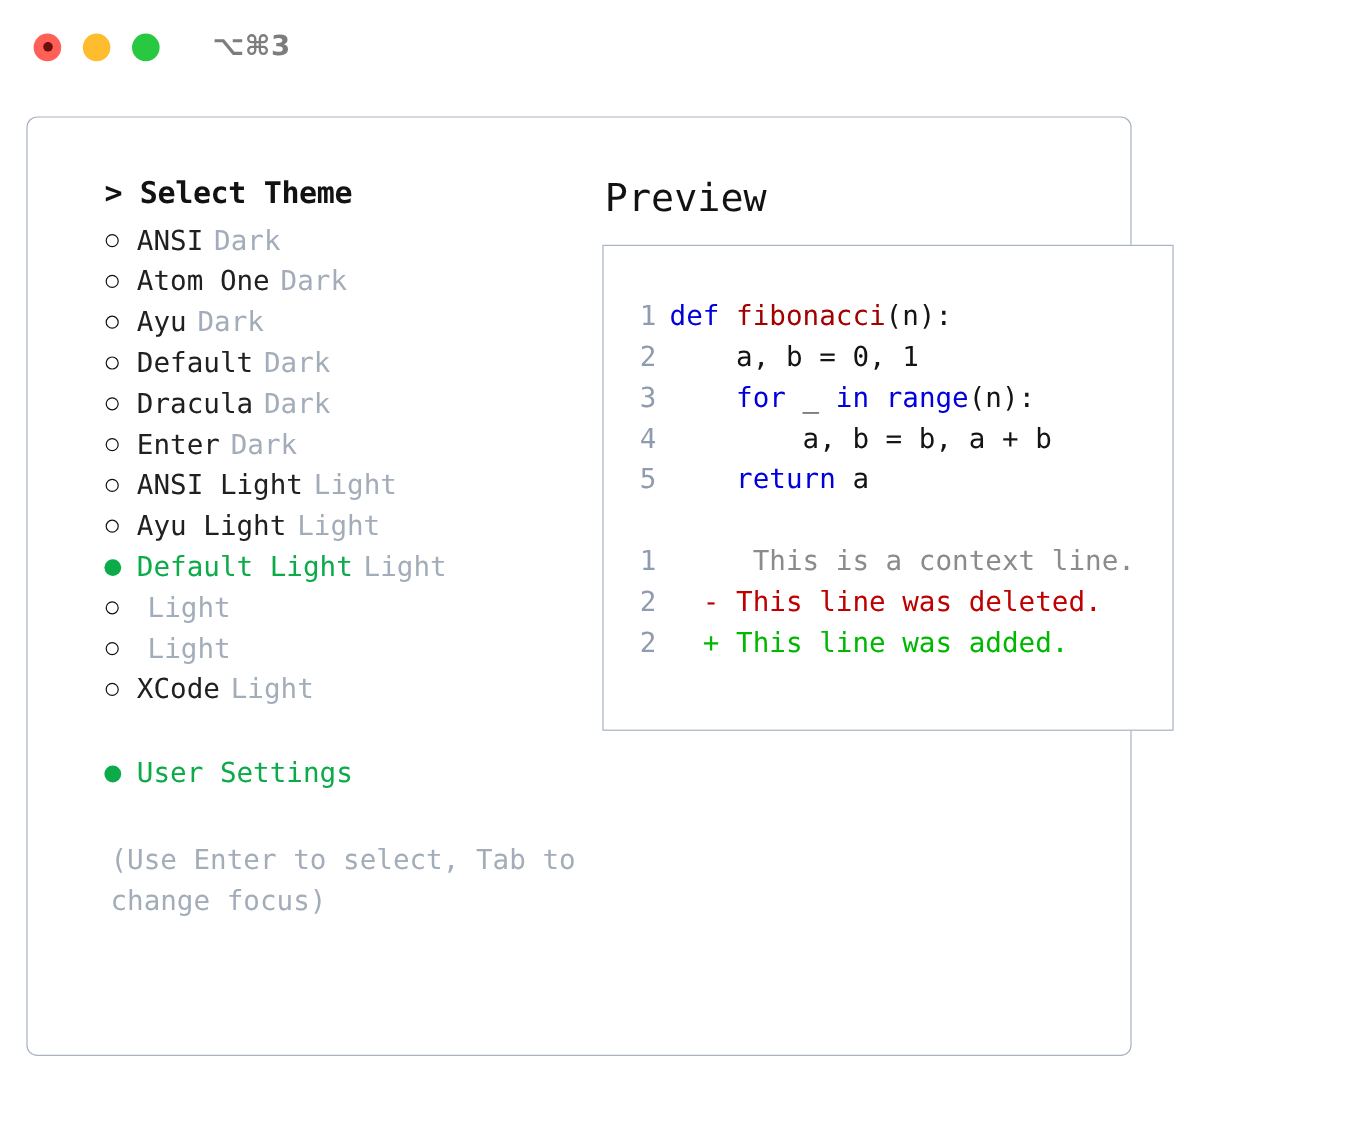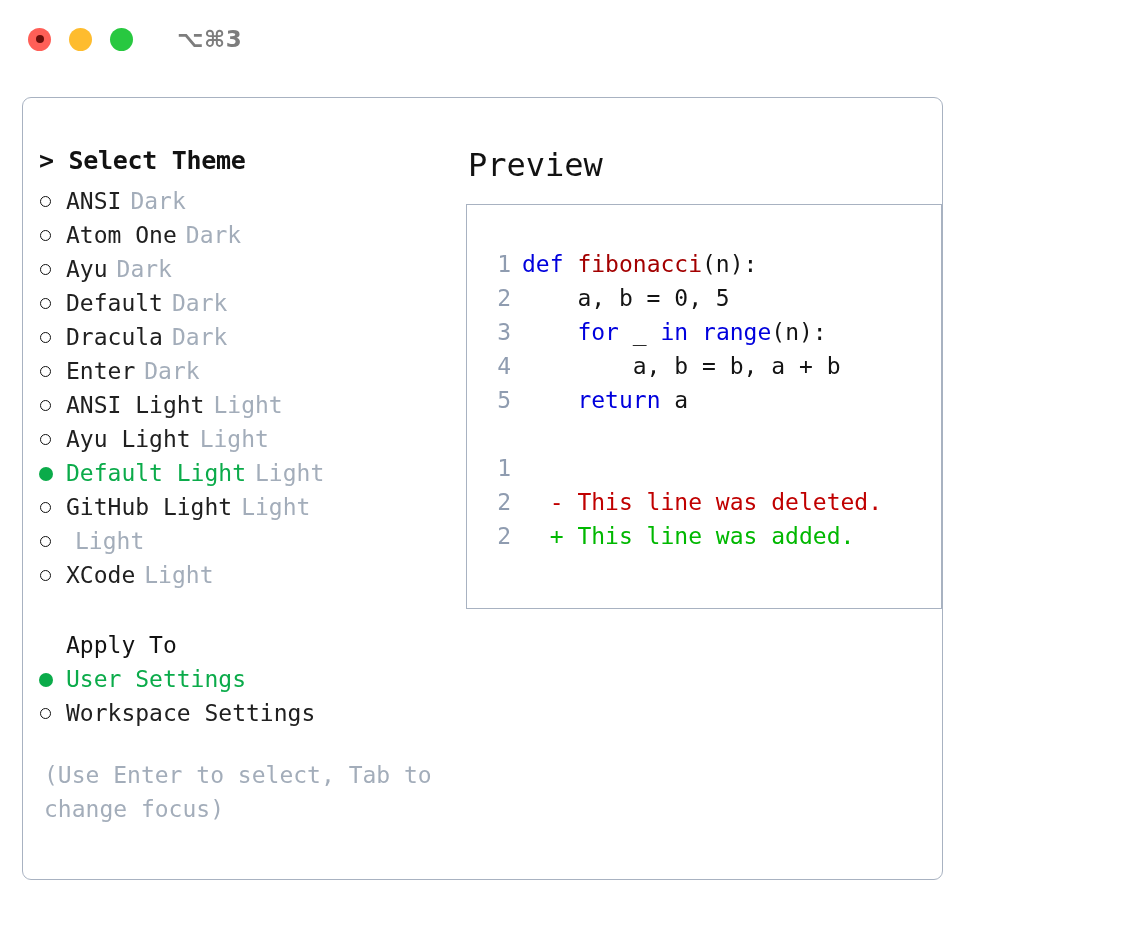--- a/index.html
+++ b/index.html
@@ -70,20 +70,21 @@
   .dialog {
     position: absolute;
     left: 22px;
     top: 97px;
     width: 921px;
     height: 783px;
     border: 1.5px solid #a8b2c1;
     border-radius: 9px;
     box-sizing: border-box;
     background: #ffffff;
+    padding-left: 48px;
   }
 
   .columns {
     display: flex;
     padding: 48px 0 0 16px;
   }
   .col-left  { width: 455px; }
   .col-right { width: 500px; }
 
   
@@ -138,21 +139,21 @@
   .section-gap { height: 36px; }
   .section-header {
     font-size: 23px;
     line-height: 34px;
     color: #121212;
     padding-left: 27px;
     white-space: pre;
   }
 
   .hint {
-    margin-top: 28px;
+    margin-top: 38px;
     font-size: 23px;
     line-height: 34px;
     color: #a3adba;
     width: 410px;
     padding-left: 5px;
   }
 
   
   .preview-title {
     font-size: 32px;
@@ -212,48 +213,46 @@
         <div id="theme-items">
             <div class="opt"><span class="marker"><span class="ring"></span></span><span class="opt-label">ANSI</span><span class="opt-tag">Dark</span></div>
             <div class="opt"><span class="marker"><span class="ring"></span></span><span class="opt-label">Atom One</span><span class="opt-tag">Dark</span></div>
             <div class="opt"><span class="marker"><span class="ring"></span></span><span class="opt-label">Ayu</span><span class="opt-tag">Dark</span></div>
             <div class="opt"><span class="marker"><span class="ring"></span></span><span class="opt-label">Default</span><span class="opt-tag">Dark</span></div>
             <div class="opt"><span class="marker"><span class="ring"></span></span><span class="opt-label">Dracula</span><span class="opt-tag">Dark</span></div>
             <div class="opt"><span class="marker"><span class="ring"></span></span><span class="opt-label">Enter</span><span class="opt-tag">Dark</span></div>
             <div class="opt"><span class="marker"><span class="ring"></span></span><span class="opt-label">ANSI Light</span><span class="opt-tag">Light</span></div>
             <div class="opt"><span class="marker"><span class="ring"></span></span><span class="opt-label">Ayu Light</span><span class="opt-tag">Light</span></div>
             <div class="opt selected"><span class="marker"><span class="fill"></span></span><span class="opt-label">Default Light</span><span class="opt-tag">Light</span></div>
-            <div class="opt"><span class="marker"><span class="ring"></span></span><span class="opt-label">GitHub Light</span><span class="opt-tag">Light</span></div>
+            <div class="opt"><span class="marker"><span class="ring"></span></span><span class="opt-tag">Light</span></div>
             <div class="opt"><span class="marker"><span class="ring"></span></span><span class="opt-tag">Light</span></div>
             <div class="opt"><span class="marker"><span class="ring"></span></span><span class="opt-label">XCode</span><span class="opt-tag">Light</span></div>
           </div>
 
         <div class="section-gap"></div>
-        <div class="section-header">Apply To</div>
         <div id="apply-items">
             <div class="opt selected"><span class="marker"><span class="fill"></span></span><span class="opt-label">User Settings</span></div>
-            <div class="opt"><span class="marker"><span class="ring"></span></span><span class="opt-label">Workspace Settings</span></div>
           </div>
 
         <div class="hint">(Use Enter to select, Tab to change focus)</div>
       </div>
 
       <div class="col-right">
         <div class="preview-title">Preview</div>
         <div class="preview-box">
           <div id="code-lines">
               <div class="code-line"><span class="ln">1</span><span class="tok-kw">def </span><span class="tok-fn">fibonacci</span><span class="tok-txt">(n):</span></div>
-              <div class="code-line"><span class="ln">2</span><span class="tok-txt">    a, b = 0, 5</span></div>
+              <div class="code-line"><span class="ln">2</span><span class="tok-txt">    a, b = 0, 1</span></div>
               <div class="code-line"><span class="ln">3</span><span class="tok-txt">    </span><span class="tok-kw">for</span><span class="tok-txt"> _ </span><span class="tok-kw">in</span><span class="tok-txt"> </span><span class="tok-kw">range</span><span class="tok-txt">(n):</span></div>
               <div class="code-line"><span class="ln">4</span><span class="tok-txt">        a, b = b, a + b</span></div>
               <div class="code-line"><span class="ln">5</span><span class="tok-txt">    </span><span class="tok-kw">return</span><span class="tok-txt"> a</span></div>
             </div>
           <div class="blank-gap"></div>
           <div id="diff-lines">
-              <div class="code-line"><span class="ln">1</span></div>
+              <div class="code-line"><span class="ln">1</span><span class="diff-ctx">     This is a context line.</span></div>
               <div class="code-line"><span class="ln">2</span><span class="diff-del">  - This line was deleted.</span></div>
               <div class="code-line"><span class="ln">2</span><span class="diff-add">  + This line was added.</span></div>
             </div>
         </div>
       </div>
 
     </div>
   </div>
 </div>
 

